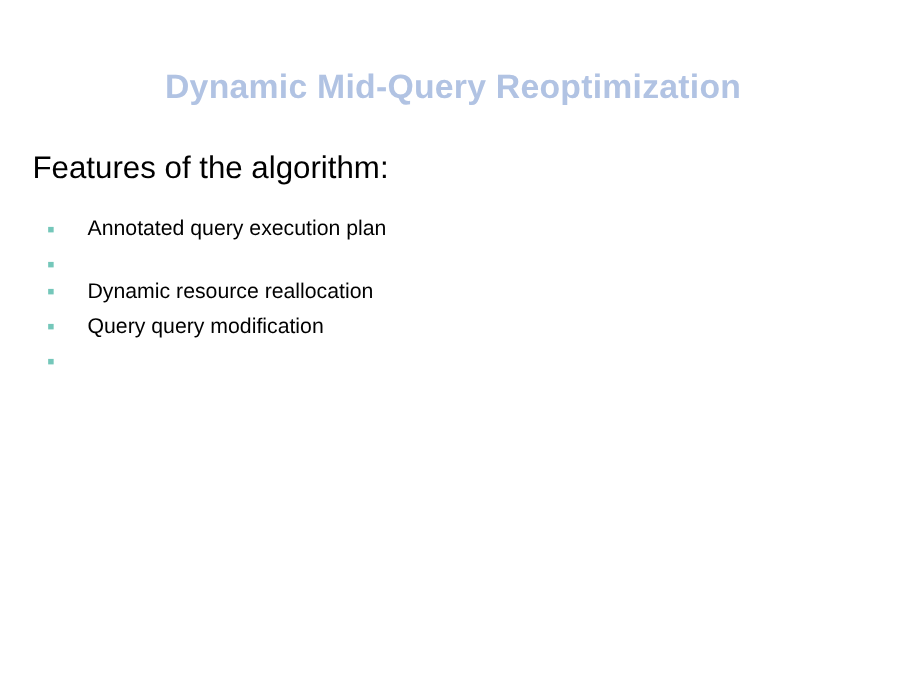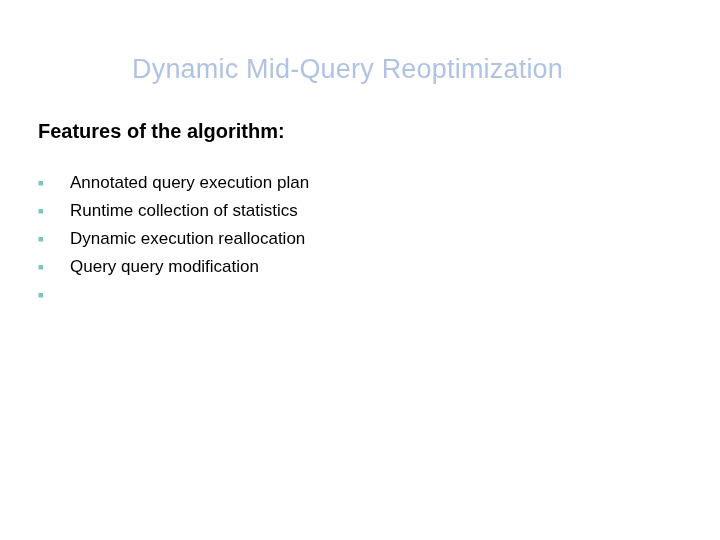--- a/index.html
+++ b/index.html
@@ -8,32 +8,32 @@
     width: 720px;
     height: 540px;
     position: relative;
     padding: 0;
   }
   .title {
     position: absolute;
     top: 54px;
     left: 132px;
     font-size: 27px;
-    font-weight: 400;
+    font-weight: 700;
     color: #b1c3e3;
     letter-spacing: 0.2px;
     text-align: center;
   }
   .subtitle {
     position: absolute;
     top: 120px;
-    left: 38px;
-    font-size: 20px;
+    left: 26px;
+    font-size: 25px;
     color: #000;
-    font-weight: 700;
+    font-weight: 400;
   }
   .bullets {
     position: absolute;
     top: 172px;
     left: 38px;
     list-style: none;
   }
   .bullets li {
     display: flex;
     align-items: flex-start;
@@ -60,25 +60,24 @@
 <div class="slide">
   <div class="title">Dynamic Mid-Query Reoptimization</div>
   <div class="subtitle">Features of the algorithm:</div>
   <ul class="bullets">
     <li>
       <span class="bullet-icon">■</span>
       <span class="bullet-text">Annotated query execution plan</span>
     </li>
     <li>
       <span class="bullet-icon">■</span>
-      <span class="bullet-text">Runtime collection of statistics</span>
     </li>
     <li>
       <span class="bullet-icon">■</span>
-      <span class="bullet-text">Dynamic execution reallocation</span>
+      <span class="bullet-text">Dynamic resource reallocation</span>
     </li>
     <li>
       <span class="bullet-icon">■</span>
       <span class="bullet-text">Query query modification</span>
     </li>
     <li>
       <span class="bullet-icon">■</span>
     </li>
   </ul>
 </div>

